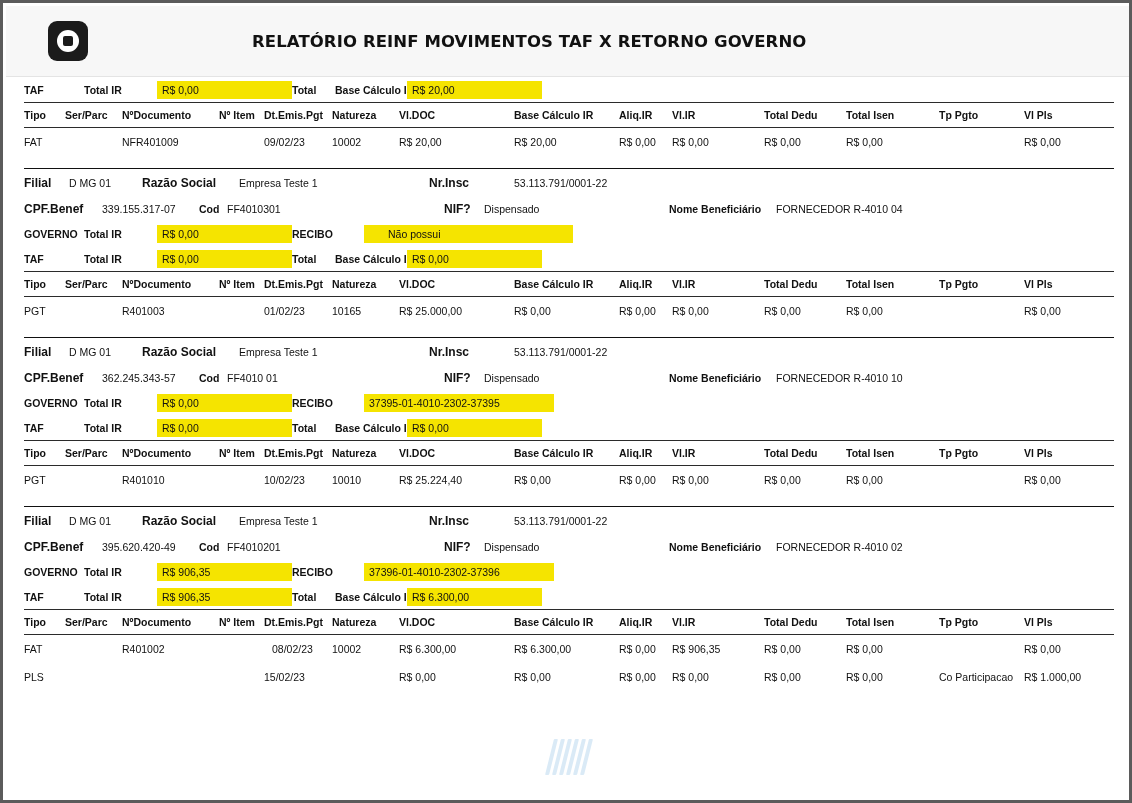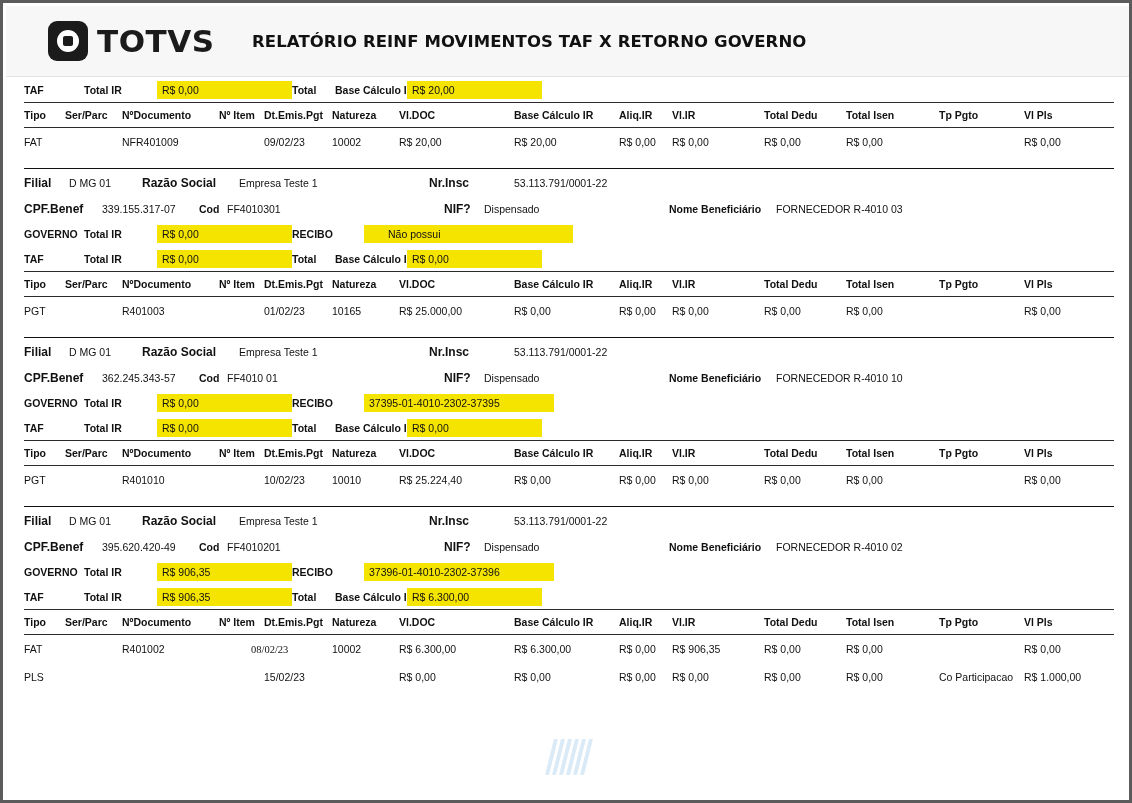--- a/index.html
+++ b/index.html
@@ -166,21 +166,20 @@
 </style>
 </head>
 <body>
 
 <div class="page">
  <div class="sheet">
 
   <div class="header">
     <div class="logo-wrap">
       <div class="logo-mark"></div>
-      <div class="logo-text">TOTVS</div>
     </div>
     <div class="titles">
       <div class="title-main">RELATÓRIO REINF MOVIMENTOS TAF X RETORNO GOVERNO</div>
     </div>
   </div>
 
   <div class="content">
 
     <div class="row">
       <div class="cell bold" style="left:0px;">TAF</div>
@@ -237,21 +236,21 @@
       <div class="cell" style="left:490px;">53.113.791/0001-22</div>
     </div>
     <div class="row" style="height:25px;">
       <div class="cell bold" style="left:0px; font-size:12px;">CPF.Benef</div>
       <div class="cell" style="left:78px;">339.155.317-07</div>
       <div class="cell bold" style="left:175px;">Cod</div>
       <div class="cell" style="left:203px;">FF4010301</div>
       <div class="cell bold" style="left:420px; font-size:12px;">NIF?</div>
       <div class="cell" style="left:460px;">Dispensado</div>
       <div class="cell bold" style="left:645px;">Nome Beneficiário</div>
-      <div class="cell" style="left:752px;">FORNECEDOR R-4010 03</div>
+      <div class="cell" style="left:752px;">FORNECEDOR R-4010 04</div>
     </div>
     <div class="row">
       <div class="cell bold" style="left:0px;">GOVERNO</div>
       <div class="cell bold" style="left:60px;">Total IR</div>
       <div class="cell hl" style="left:133px; width:125px;">R$ 0,00</div>
       <div class="cell bold" style="left:268px;">RECIBO</div>
       <div class="cell hl" style="left:340px; width:180px;padding-left:24px;">Não possui</div>
     </div>
     <div class="row">
       <div class="cell bold" style="left:0px;">TAF</div>
@@ -419,21 +418,21 @@
       <div class="cell" style="left:822px;">Total Isen</div>
       <div class="cell" style="left:915px;">Tp Pgto</div>
       <div class="cell" style="left:1000px;">Vl Pls</div>
     </div>
 
     <div class="data-row">
       <div class="cell" style="left:0px;">FAT</div>
       <div class="cell" style="left:41px;"></div>
       <div class="cell" style="left:98px;">R401002</div>
       <div class="cell" style="left:195px;"></div>
-      <div class="cell" style="left:227px;font-family:Liberation Serif, serif;">08/02/23</div>
+      <div class="cell" style="left:248px;">08/02/23</div>
       <div class="cell" style="left:308px;">10002</div>
       <div class="cell" style="left:375px;">R$ 6.300,00</div>
       <div class="cell" style="left:490px;">R$ 6.300,00</div>
       <div class="cell" style="left:595px;">R$ 0,00</div>
       <div class="cell" style="left:648px;">R$ 906,35</div>
       <div class="cell" style="left:740px;">R$ 0,00</div>
       <div class="cell" style="left:822px;">R$ 0,00</div>
       <div class="cell" style="left:915px;"></div>
       <div class="cell" style="left:1000px;">R$ 0,00</div>
     </div>

